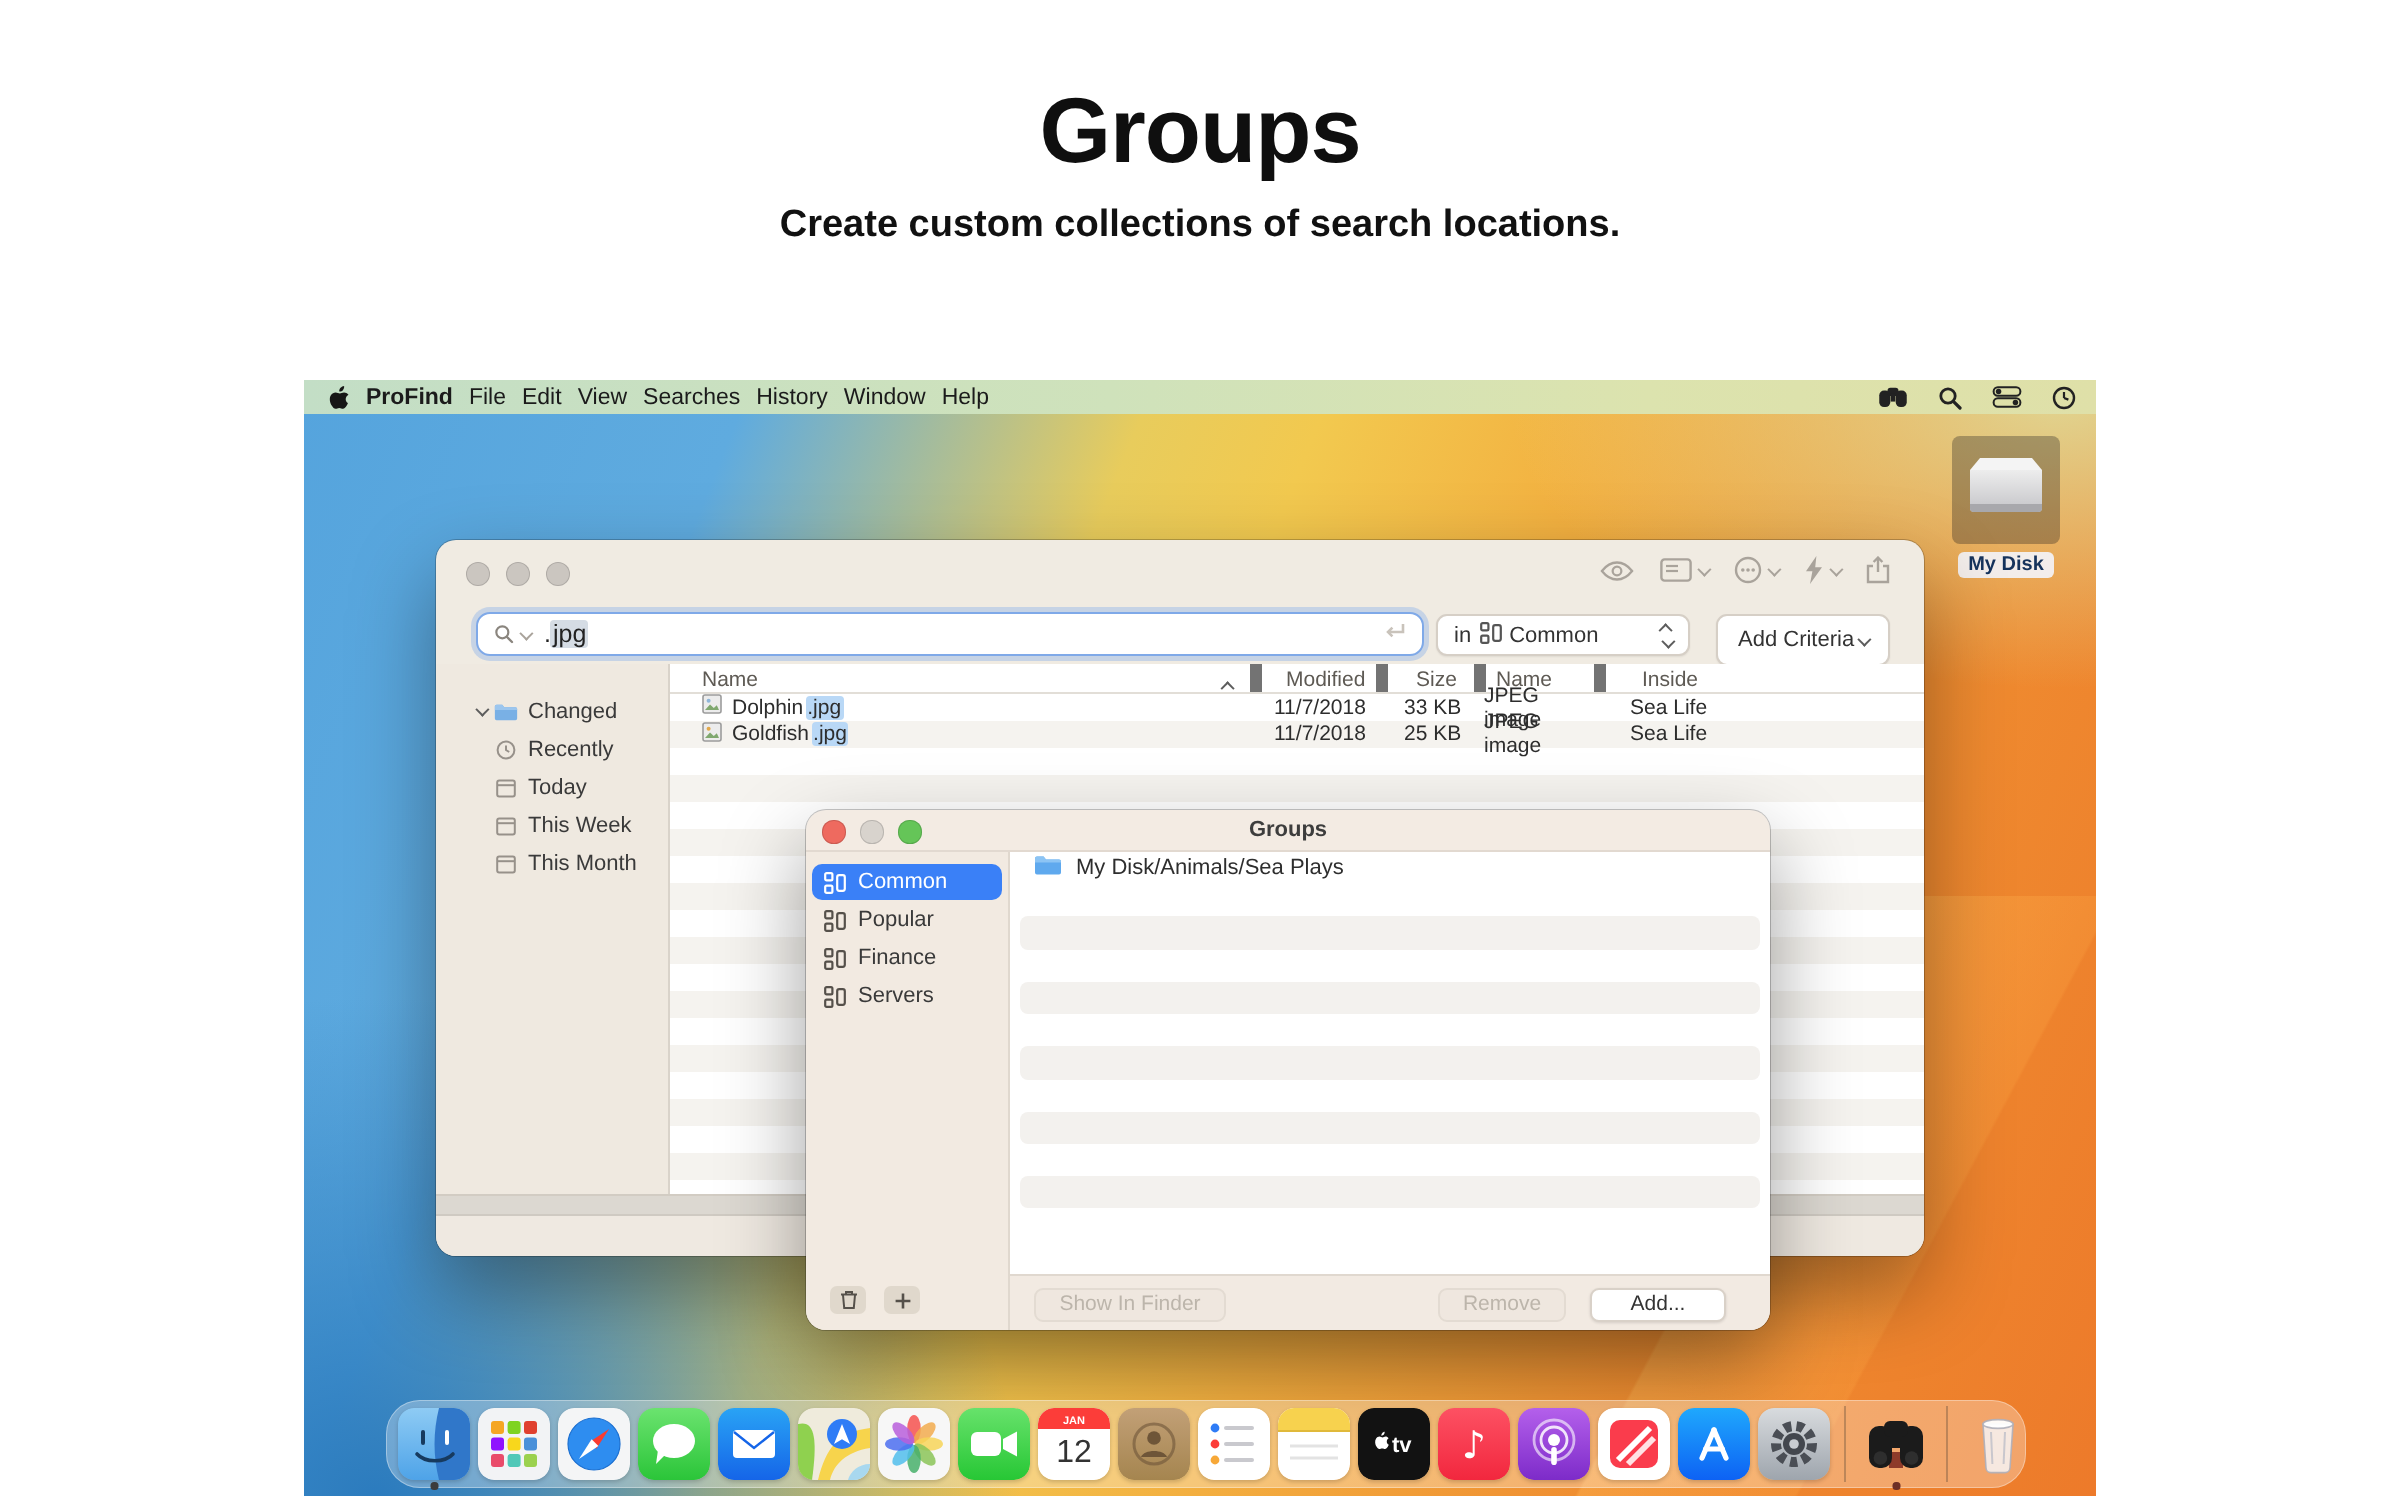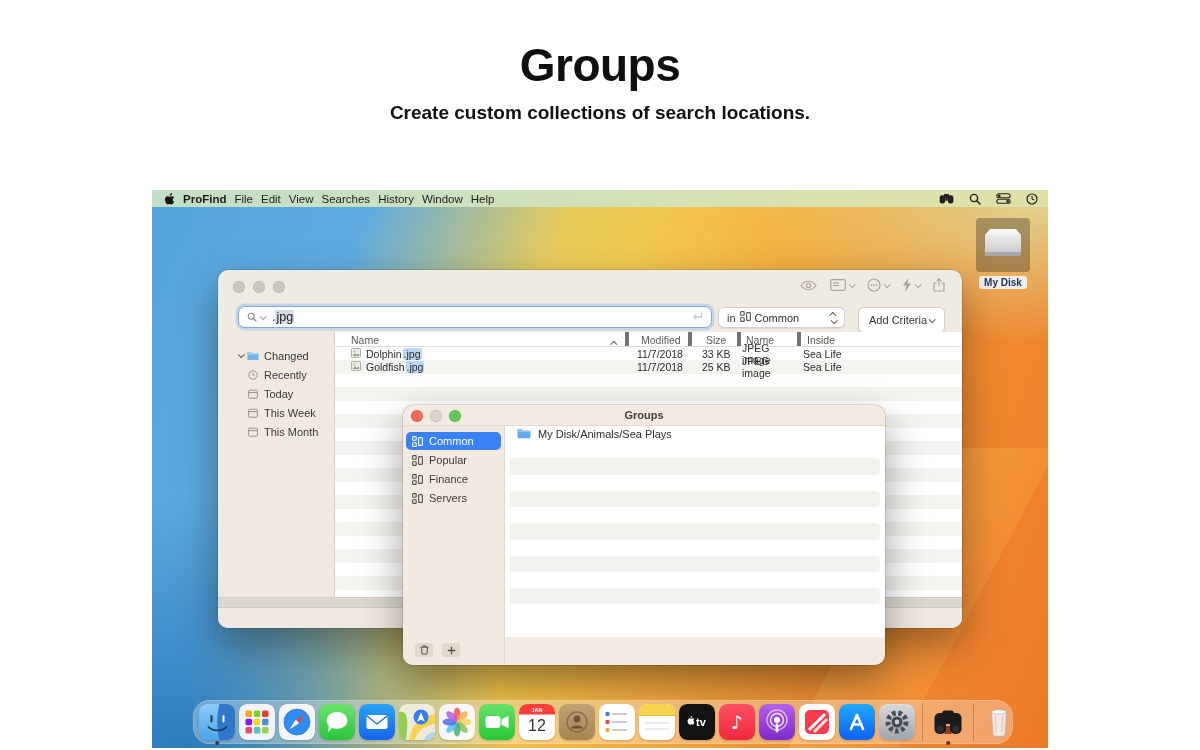--- a/index.html
+++ b/index.html
@@ -64,27 +64,27 @@
 
   .fbody { position:absolute; left:0; top:62px; width:744px; height:265px; display:flex; }
   .fsidebar { width:117px; height:100%; background:#EFE9E0; border-right:1px solid #D9D3CA; padding-top:14px; font-size:11px; color:#3a3a3a; }
   .tr-row { display:flex; align-items:center; height:19px; gap:5px; padding-left:20px; }
   .tr-row.child { padding-left:29px; }
   .tr-row .icn { display:flex; width:12px; justify-content:center; }
 
   .ftable { flex:1; position:relative; background:#fff; overflow:hidden; }
   .thead { display:flex; height:15px; align-items:center; font-size:10.5px; color:#5E5A54; border-bottom:1px solid #E2DED7; background:#fff; }
   .thead .c { height:100%; display:flex; align-items:flex-end; }
-  .thead .c + .c { border-left:4px solid #737373; }
+  .thead .c + .c { border-left:6px solid #737373; }
   .c-name { width:290px; padding-left:16px; }
   .c-name .chev { margin-left:auto; margin-right:8px; }
   .c-mod { width:63px; padding-left:12px; }
   .c-size { width:49px; padding-left:14px; }
   .c-kind { width:60px; padding-left:5px; }
-  .c-inside { flex:1; padding-left:6px; }
+  .c-inside { flex:1; padding-left:18px; }
   .tstripes { position:absolute; left:0; top:15px; right:0; bottom:0;
     background:repeating-linear-gradient(180deg,#fff 0 13.5px,#F5F3EF 13.5px 27px); }
   .trow { position:absolute; left:0; right:0; height:13.5px; display:flex; align-items:center; font-size:10.5px; color:#2d2d2d; }
   .trow .cell { display:flex; align-items:center; height:100%; }
   .trow .nm { width:290px; padding-left:16px; gap:5px; }
   .trow .hl { background:#B9D8F6; border-radius:2px; padding:0 1px; }
   .fbottom { position:absolute; left:0; bottom:0; width:744px; height:31px; border-radius:0 0 10px 10px; overflow:hidden; border-top:1px solid #D2CCC3; }
   .fbottom .strip { height:10px; background:#DCD8D1; border-bottom:1px solid #CFCAC2; }
   .fbottom .base { height:21px; background:#EFE9E1; }
 
@@ -466,20 +466,25 @@
           <div class="grow"></div>
             <div class="grow pill2"></div>
           <div class="grow"></div>
             <div class="grow pill2"></div>
           <div class="grow"></div>
             <div class="grow pill2"></div>
           <div class="grow"></div>
             <div class="grow pill2"></div>
           <div class="grow"></div>
         </div>
+        <div class="gfooter">
+          <span class="gbtn dis b-sif">Show In Finder</span>
+          <span class="gbtn dis b-rem">Remove</span>
+          <span class="gbtn en b-add">Add...</span>
+        </div>
       </div>
     </div>
   </div>
 
   <div class="dock">
     <span class="dkicon">
         <svg width="36" height="36" viewBox="0 0 36 36">
           <defs>
             <linearGradient id="fin" x1="0" y1="0" x2="0" y2="1">
               <stop offset="0" stop-color="#8ECBF4"></stop>

